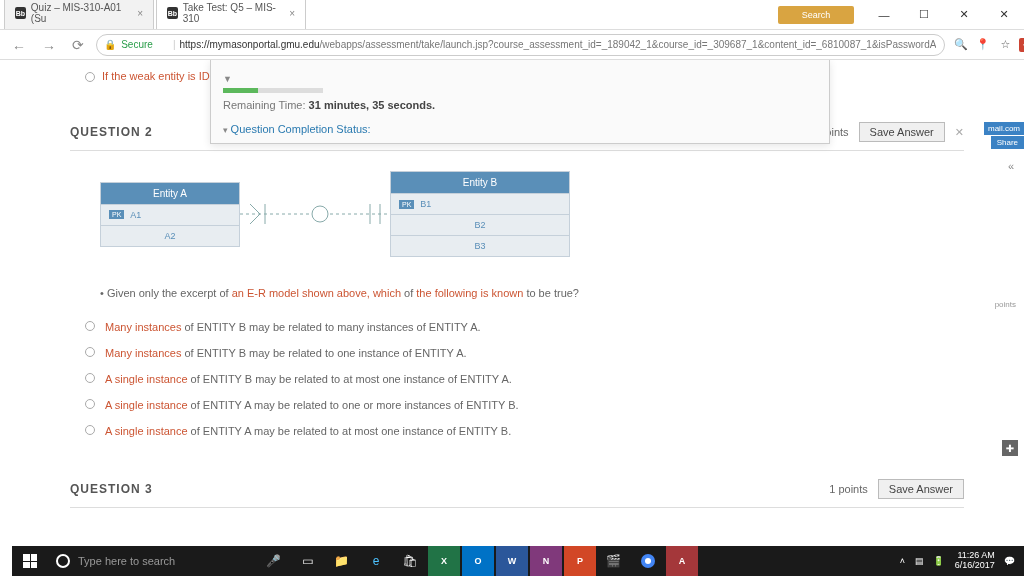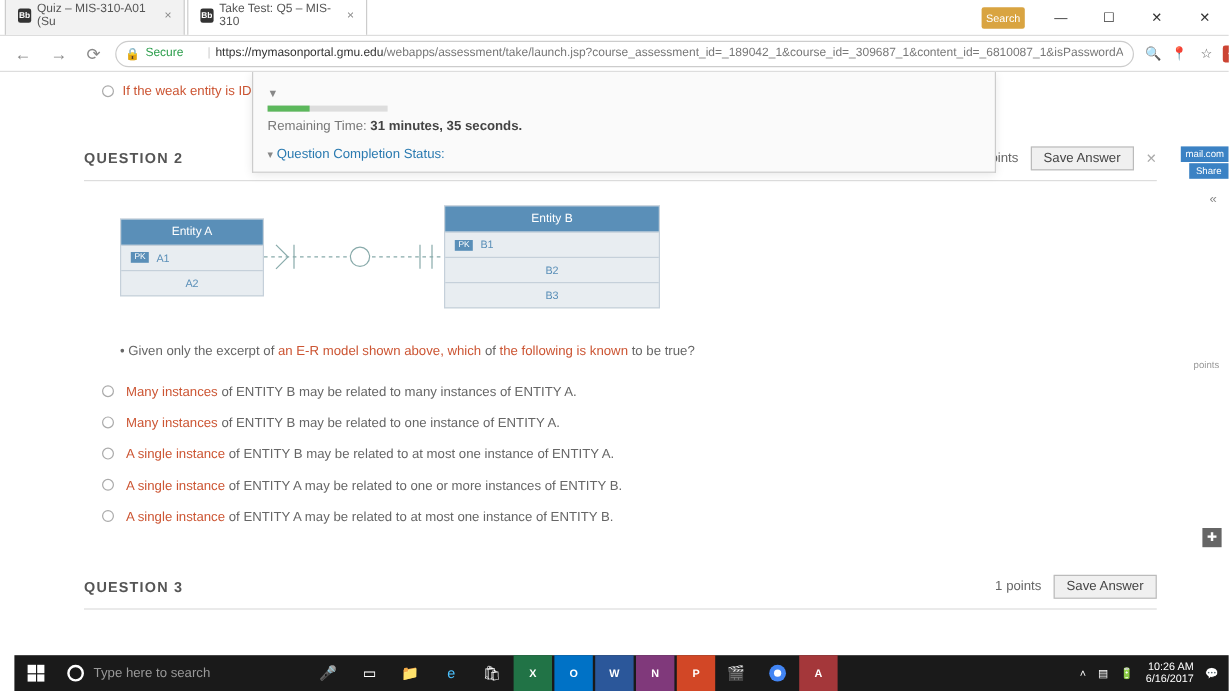--- a/index.html
+++ b/index.html
@@ -5,21 +5,21 @@
 * { margin: 0; padding: 0; box-sizing: border-box; font-family: Arial, sans-serif; }
 body { width: 1024px; height: 576px; overflow: hidden; background: #fff; position: relative; }
 
 
 .win-top { height: 30px; background: #fff; border-bottom: 1px solid #ddd; display: flex; align-items: center; }
 .tabs-area { flex: 1; display: flex; align-items: flex-end; height: 100%; padding-left: 4px; }
 .tab { background: #f2f2f2; border: 1px solid #ccc; border-bottom: none; padding: 5px 10px; font-size: 10px; color: #555; display: flex; align-items: center; margin-right: 2px; max-width: 150px; }
 .tab.active { background: #fff; }
 .tab-icon { width: 12px; height: 12px; background: #333; margin-right: 5px; border-radius: 2px; display: flex; align-items: center; justify-content: center; color: #fff; font-size: 7px; font-weight: bold; }
 .tab-close { margin-left: 8px; color: #888; cursor: pointer; }
-.search-top { width: 36px; height: 18px; background: #d9a441; border-radius: 2px; margin-right: 10px; font-size: 9px; color: #fff; display: flex; align-items: center; justify-content: center; }
+.search-top { width: 76px; height: 18px; background: #d9a441; border-radius: 2px; margin-right: 10px; font-size: 9px; color: #fff; display: flex; align-items: center; justify-content: center; }
 .win-controls { display: flex; }
 .win-btn { width: 40px; height: 30px; display: flex; align-items: center; justify-content: center; color: #333; font-size: 11px; }
 
 
 .addr-bar { height: 30px; display: flex; align-items: center; padding: 0 8px; border-bottom: 1px solid #ddd; gap: 8px; }
 .nav-btn { color: #888; font-size: 14px; padding: 0 4px; }
 .url-box { flex: 1; display: flex; align-items: center; border: 1px solid #ccc; border-radius: 12px; padding: 2px 8px; font-size: 10px; height: 22px; }
 .lock { color: #2a9d4a; margin-right: 4px; }
 .secure-text { color: #2a9d4a; margin-right: 16px; }
 .url-text { color: #777; white-space: nowrap; overflow: hidden; }
@@ -46,21 +46,21 @@
 
 
 .q-header { display: flex; justify-content: space-between; align-items: center; padding: 10px 0 8px 0; border-bottom: 1px solid #ddd; margin-top: 30px; }
 .q-title { font-size: 12px; font-weight: bold; letter-spacing: 1px; color: #555; }
 .q-right { display: flex; align-items: center; gap: 10px; font-size: 11px; }
 .save-btn { background: #f0f0f0; border: 1px solid #bbb; padding: 3px 10px; font-size: 11px; color: #444; }
 
 
 .er-diagram { display: flex; align-items: center; padding: 20px 0 20px 30px; gap: 0; }
 .entity-box { background: #e8edf1; border: 1px solid #c5d0da; }
-.entity-a { width: 120px; }
+.entity-a { width: 140px; }
 .entity-b { width: 180px; }
 .entity-title { background: #5a8fb8; color: #fff; text-align: center; padding: 5px 0; font-size: 10px; }
 .entity-row { padding: 5px 8px; font-size: 9px; color: #5a8fb8; border-top: 1px solid #c5d0da; display: flex; align-items: center; gap: 6px; }
 .pk-badge { background: #5a8fb8; color: #fff; font-size: 7px; padding: 1px 3px; }
 .rel-line { width: 150px; height: 40px; position: relative; display: flex; align-items: center; }
 .rel-svg { width: 100%; height: 100%; }
 
 .question-prompt { padding: 10px 0 10px 30px; font-size: 11px; }
 .question-prompt .red { color: #c53; }
 .options { padding: 5px 0 5px 15px; }
@@ -276,18 +276,18 @@
           <circle cx="8" cy="8" r="3" fill="#fff"></circle>
         </svg>
       </div>
     <div class="task-icon office access">A</div>
   </div>
   <div class="sys-tray">
     <span>˄</span>
     <span>▤</span>
     <span>🔋</span>
     <div class="clock">
-      <div>10:26 AM</div>
+      <div>11:26 AM</div>
       <div>6/16/2017</div>
     </div>
     <span>💬</span>
   </div>
 </div>
 
 </body></html>

